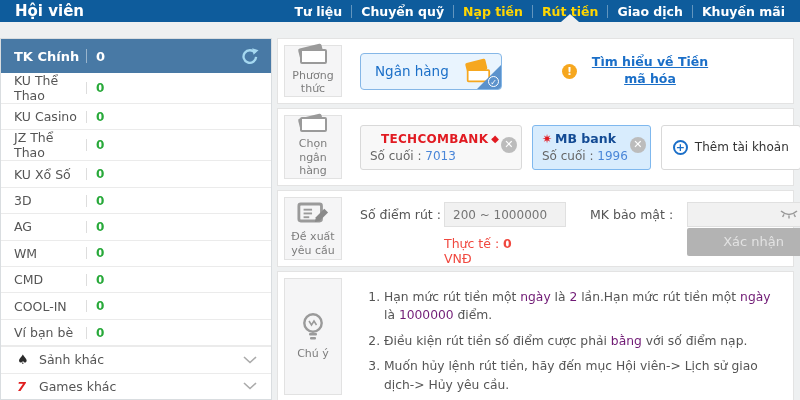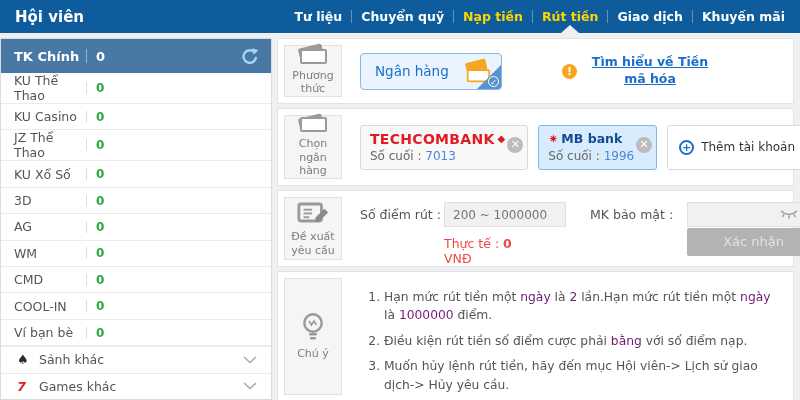--- a/index.html
+++ b/index.html
@@ -1,20 +1,20 @@
 <!DOCTYPE html>
 <html><head>
 <meta charset="utf-8">
 <style>
   * { box-sizing: border-box; margin: 0; padding: 0; }
   html, body { width: 800px; height: 400px; overflow: hidden; }
   body { font-family: "DejaVu Sans", "Liberation Sans", sans-serif; background: #eef0f1; position: relative; }
 
   
-  .top-header { position: absolute; top: 0; left: 0; width: 800px; height: 33px;
+  .top-header { position: absolute; top: 0; left: 0; width: 800px; height: 22px;
     background: #0e5c9c; display: flex; align-items: center; }
   .page-title { color: #fff; font-weight: bold; font-size: 15px; margin-left: 15px; }
   .main-nav { margin-left: auto; display: flex; align-items: center; height: 100%; padding-right: 6px; }
   .nav-item { color: #fff; font-size: 12.5px; font-weight: bold; padding: 0 9px; cursor: pointer;
     position: relative; height: 100%; display: flex; align-items: center; }
   .nav-item.hl { color: #ffd602; }
   .nav-sep { width: 1px; height: 13px; background: rgba(255,255,255,0.35); }
   .tri { position: absolute; left: 50%; transform: translateX(-50%); bottom: 0;
     width: 0; height: 0; border-left: 9px solid transparent; border-right: 9px solid transparent;
     border-bottom: 8px solid #eef0f1; }
@@ -78,21 +78,21 @@
     margin-left: 60px; }
   .crypto-link { color: #1b6fc8; font-size: 12.5px; font-weight: bold; text-decoration: underline;
     width: 130px; margin-left: 8px; text-align: center; line-height: 1.35; cursor: pointer; }
 
   
   .s2-content { display: flex; align-items: center; padding-left: 12px; gap: 10px; }
   .bank-card { position: relative; height: 45px; border: 1px solid #d9d9d9; background: #f8f8f8;
     border-radius: 3px; padding: 6px 22px 4px 9px; cursor: pointer; }
   .bank-card.selected { background: #d8ecfd; border-color: #7fb8ee; }
   .brand-line { display: flex; align-items: center; gap: 3px; height: 14px; }
-  .tcb { color: #e11b22; font-weight: bold; font-size: 14px; letter-spacing: 0.3px; }
+  .tcb { color: #e11b22; font-weight: bold; font-size: 12px; letter-spacing: 0.3px; margin-left: 11px; }
   .tcb-d { color: #e11b22; font-size: 10px; }
   .mb-star { color: #e11b22; font-size: 12px; }
   .mb { color: #144b94; font-weight: bold; font-size: 12.5px; }
   .last-line { font-size: 12px; color: #666; margin-top: 3px; white-space: nowrap; }
   .last-num { color: #4a86d8; }
   .x-close { position: absolute; right: 4px; top: 11px; width: 16px; height: 16px; border-radius: 50%;
     background: #bcbcbc; color: #fff; font-size: 11px; line-height: 15px; text-align: center;
     cursor: pointer; }
   .add-btn { height: 45px; background: #fff; border: 1px solid #d9d9d9; border-radius: 3px;
     display: flex; align-items: center; gap: 7px; padding: 0 11px; font-size: 12px; color: #333;

